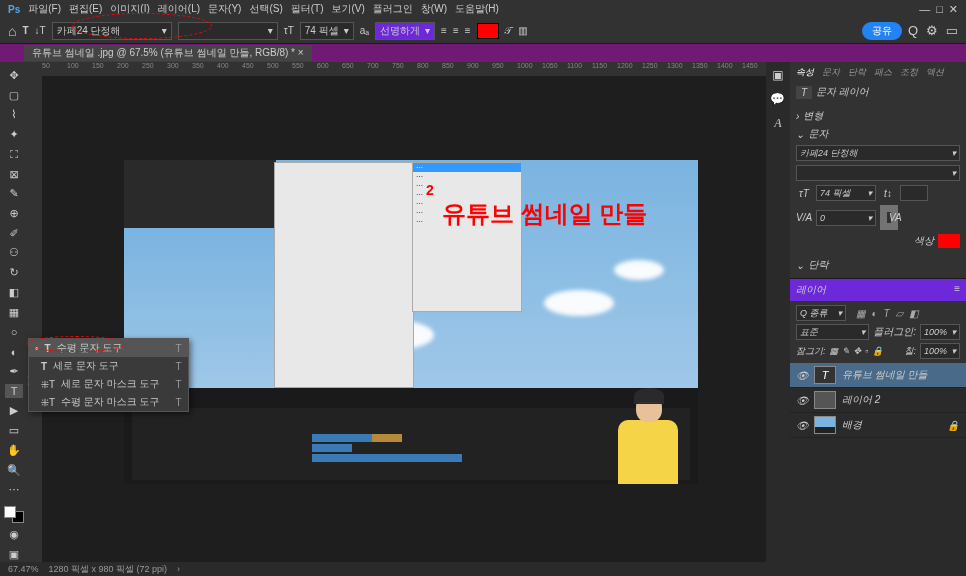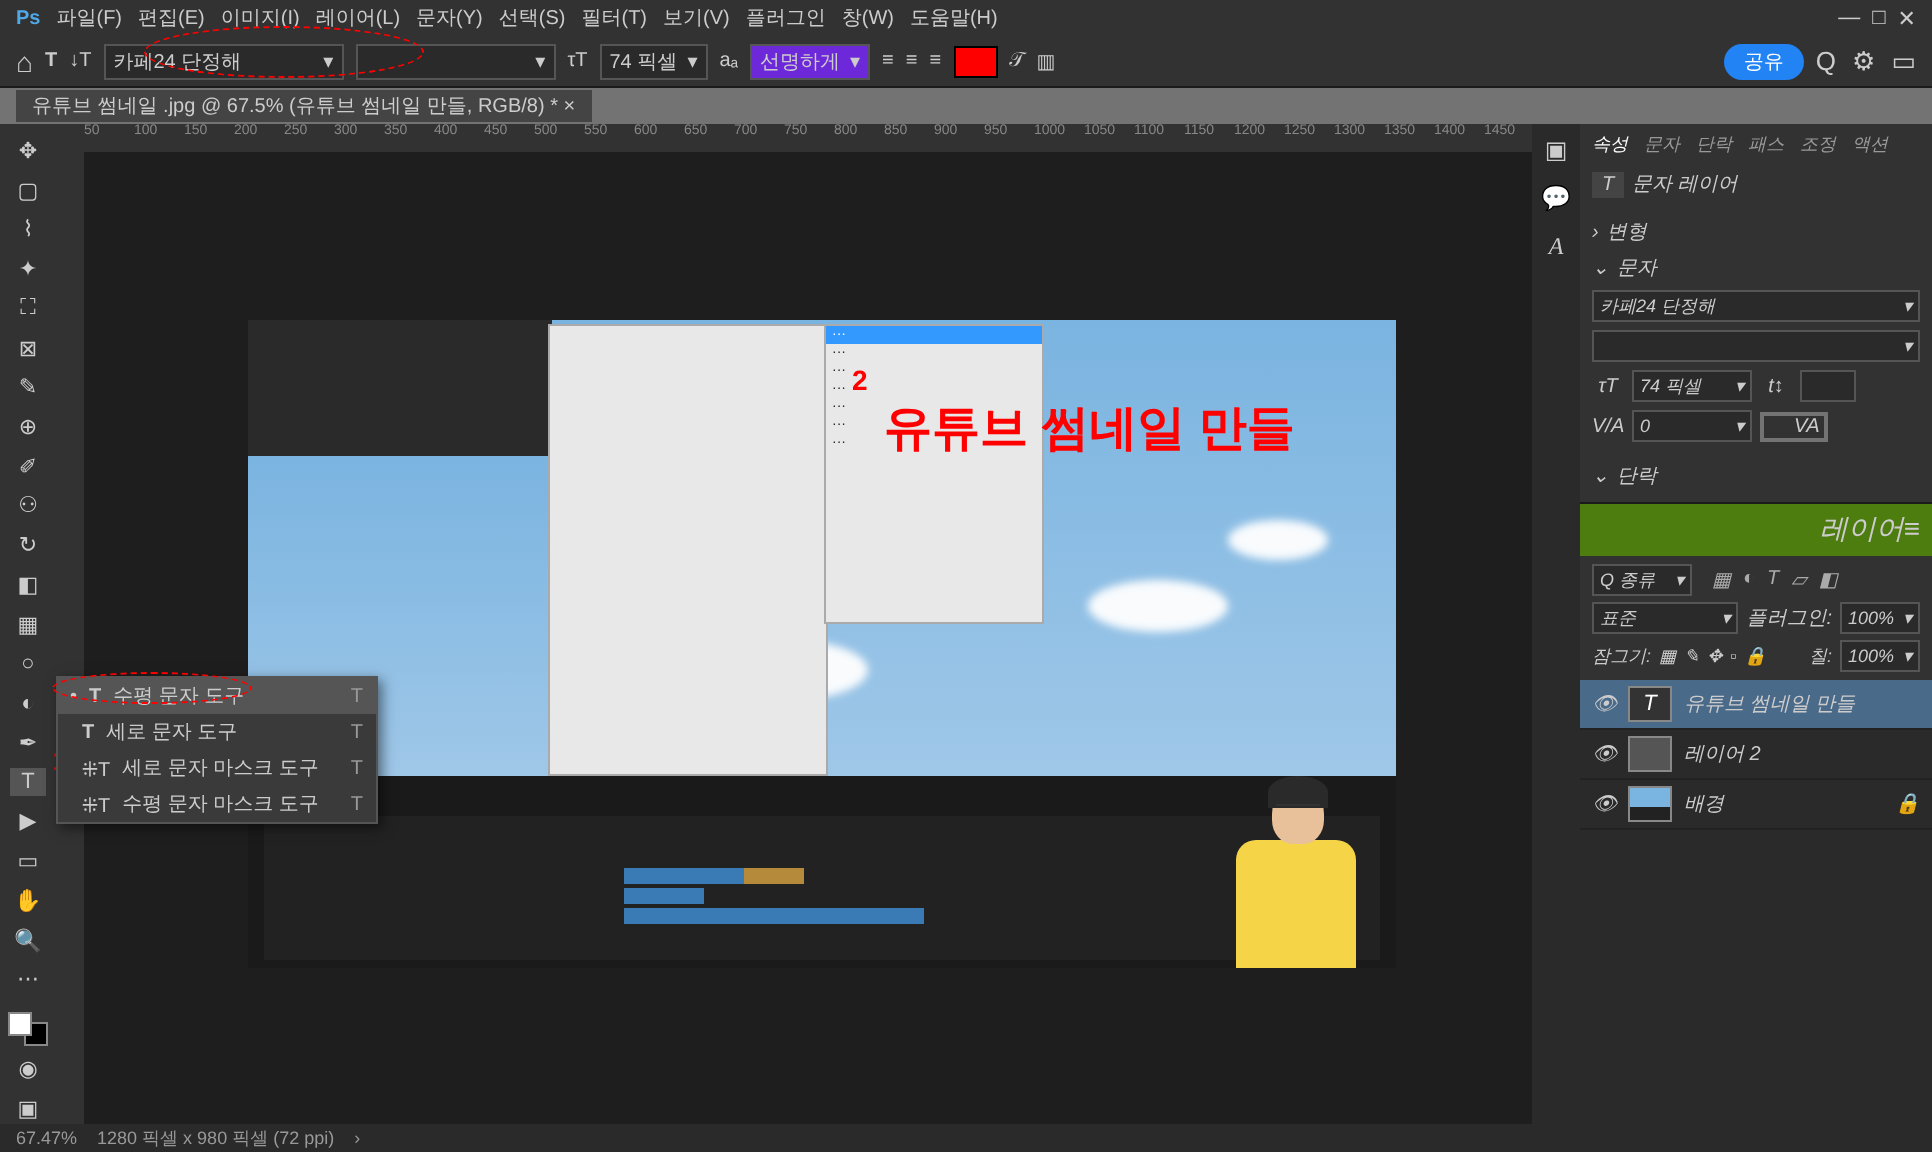--- a/index.html
+++ b/index.html
@@ -9,21 +9,21 @@
 .winbtns { margin-left: auto; display: flex; gap: 6px; font-size: 11px; }
 .toolbar { height: 26px; background: #323232; border-bottom: 1px solid #1a1a1a; display: flex; align-items: center; gap: 6px; padding: 0 8px; position: relative; }
 .home-icon { font-size: 14px; }
 .font-select { width: 120px; height: 18px; background: #2a2a2a; border: 1px solid #555; font-size: 10px; padding: 0 4px; color: #ccc; display: flex; align-items: center; justify-content: space-between; }
 .annot-circle3 { position: absolute; left: 72px; top: -5px; width: 140px; height: 26px; border: 1px dashed red; border-radius: 50%; pointer-events: none; }
 .size-box { width: 54px; height: 18px; background: #2a2a2a; border: 1px solid #555; font-size: 10px; padding: 0 4px; color: #ccc; display: flex; align-items: center; justify-content: space-between; }
 .sharp-box { width: 60px; height: 18px; background: #6d28d9; border: 1px solid #555; font-size: 10px; padding: 0 4px; color: #ccc; display: flex; align-items: center; justify-content: space-between; }
 .color-sw { width: 22px; height: 16px; background: #ff0000; border: 1px solid #000; }
 .share-btn { margin-left: auto; background: #2283f5; color: #fff; padding: 2px 10px; border-radius: 10px; font-size: 10px; }
 .top-icons { display: flex; gap: 8px; font-size: 13px; }
-.tabbar { height: 18px; background: #737373; display: flex; align-items: center; padding: 0 8px; font-size: 10px; }
+.tabbar { height: 18px; background: #701a75; display: flex; align-items: center; padding: 0 24px; font-size: 10px; }
 .tabbar .tab { background: #444; padding: 1px 8px; }
 .main { display: flex; height: calc(576px - 18px - 26px - 18px - 14px); }
 .ltools { width: 28px; background: #323232; display: flex; flex-direction: column; align-items: center; gap: 5px; padding-top: 6px; position: relative; }
 .ltools .tool { width: 18px; height: 18px; display: flex; align-items: center; justify-content: center; font-size: 11px; color: #ccc; }
 .ltools .sel { background: #555; }
 .fgbg { position: relative; width: 20px; height: 20px; margin-top: 4px; }
 .fgbg .fg { position: absolute; width: 12px; height: 12px; background: #fff; border: 1px solid #888; top: 0; left: 0; }
 .fgbg .bg { position: absolute; width: 12px; height: 12px; background: #000; border: 1px solid #888; bottom: 0; right: 0; }
 .annot-1 { position: absolute; right: -6px; top: 310px; color: red; font-weight: bold; font-size: 14px; }
 .tool-flyout { position: absolute; left: 28px; top: 338px; background: #3a3a3a; border: 1px solid #555; z-index: 100; font-size: 10px; box-shadow: 2px 2px 6px rgba(0,0,0,0.5); }
@@ -59,21 +59,21 @@
 .rcontent { flex: 1; display: flex; flex-direction: column; font-size: 10px; font-style: italic; }
 .rsec { border-bottom: 1px solid #1a1a1a; padding: 4px 6px; }
 .rsec .hdr { display: flex; gap: 8px; font-size: 9px; color: #999; }
 .rsec .hdr .act { color: #fff; }
 .prop-row { display: flex; align-items: center; gap: 4px; padding: 2px 0; }
 .prop-row .ico { width: 16px; text-align: center; }
 .prop-field { flex: 1; height: 16px; background: #2a2a2a; border: 1px solid #555; font-size: 9px; padding: 0 3px; display: flex; align-items: center; justify-content: space-between; }
 .small-field { width: 60px; height: 16px; background: #2a2a2a; border: 1px solid #555; font-size: 9px; padding: 0 3px; display: flex; align-items: center; justify-content: space-between; }
 .color-chip { width: 22px; height: 14px; background: red; }
 .layers-sec { flex: 1; display: flex; flex-direction: column; }
-.layers-hdr { padding: 4px 6px; background: #4d7c0f; font-size: 14px; text-align: right; }
+.layers-hdr { padding: 4px 6px; background: #6d28d9; font-size: 10px; }
 .layers-ctrl { padding: 4px 6px; display: flex; flex-direction: column; gap: 3px; }
 .layers-ctrl .row { display: flex; align-items: center; gap: 4px; }
 .blend { flex: 1; height: 16px; background: #2a2a2a; border: 1px solid #555; font-size: 9px; padding: 0 3px; display: flex; align-items: center; justify-content: space-between; }
 .layer-icons { display: flex; gap: 6px; font-size: 10px; padding: 2px 6px; color: #aaa; }
 .layers-list { flex: 1; background: #2a2a2a; }
 .layer { display: flex; align-items: center; gap: 6px; padding: 3px 6px; border-bottom: 1px solid #222; }
 .layer.sel { background: #4a6a8a; }
 .layer .eye { width: 12px; }
 .layer .thumb { width: 22px; height: 18px; background: #555; border: 1px solid #888; display: flex; align-items: center; justify-content: center; font-size: 11px; }
 .layer .thumb.t { background: #333; color: #fff; }
@@ -327,21 +327,25 @@
           </div>
           <span class="ico">t↕</span>
           <div class="small-field" style="width:28px"></div>
         </div>
         <div class="prop-row">
           <span class="ico">V/A</span>
           <div class="small-field">
             <span>0</span>
               <span>▾</span>
           </div>
-          <span class="ico" style="border:2px solid #737373;padding:0 15px">VA</span>
+          <span class="ico" style="border:7px solid #737373;padding:0 2px">VA</span>
+        </div>
+        <div class="prop-row">
+          <span style="margin-left:auto">색상</span>
+          <div class="color-chip"></div>
         </div>
         <div class="prop-row" style="margin-top:6px">
           <span>⌄</span>
           <span>단락</span>
         </div>
       </div>
 
       <div class="layers-sec">
         <div class="layers-hdr">
           <span>레이어</span>

